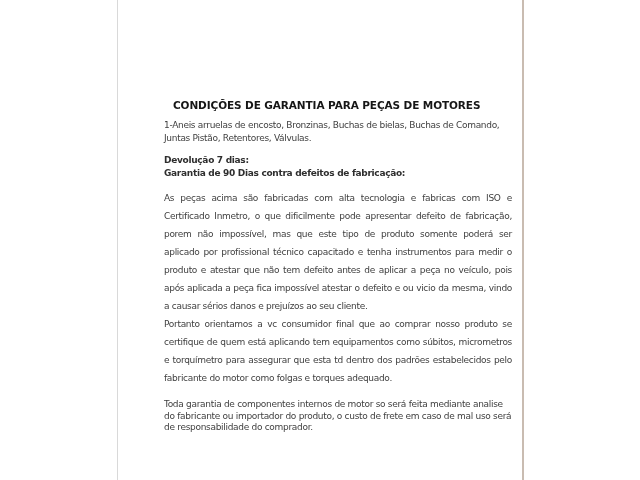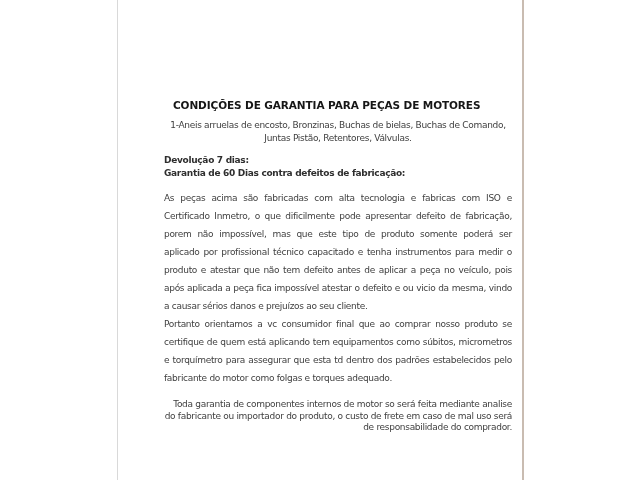--- a/index.html
+++ b/index.html
@@ -25,52 +25,52 @@
   #doc-title {
     font-size: 10.5px;
     font-weight: bold;
     color: #161616;
     letter-spacing: -0.1px;
     line-height: 12px;
     padding-left: 9px;
     margin: 0 0 8px 0;
     white-space: nowrap;
   }
-  .para { margin: 0 0 9px 0; text-align: center; }
+  .para { margin: 0 0 9px 0; }
   .bold { font-weight: bold; color: #2e2e2e; }
   .sec-heading { margin: 0; }
   .sec-body { margin: 0 0 5px 0; }
   #sec2-heading { margin: 0 0 9px 0; }
   #main-block {
     text-align: justify;
     line-height: 18px;
     margin: 0 0 12px 0;
   }
   #main-block p { margin: 0; }
-  #closing-para { line-height: 11.6px; margin: 0; text-align: right; }
+  #closing-para { line-height: 11.6px; margin: 0; }
 </style>
 </head>
 <body>
 
 <div style="position:absolute; inset:0;">
 
   <div class="vrule" id="left-rule"></div>
   <div class="vrule" id="right-rule"></div>
 
   <div id="doc">
 
     <div id="doc-title">CONDIÇÕES DE GARANTIA PARA PEÇAS DE MOTORES</div>
 
     <p class="para">1-Aneis arruelas de encosto, Bronzinas, Buchas de bielas, Buchas de Comando, Juntas Pistão, Retentores, Válvulas.</p>
 
 
     <div class="bold sec-heading">Devolução 7 dias:</div>
 
 
-    <div class="bold" id="sec2-heading">Garantia de 60 Dias contra defeitos de fabricação:</div>
+    <div class="bold" id="sec2-heading">Garantia de 90 Dias contra defeitos de fabricação:</div>
 
     <div id="main-block">
       <p>As peças acima são fabricadas com alta tecnologia e fabricas com ISO e Certificado Inmetro, o que dificilmente pode apresentar defeito de fabricação, porem não impossível, mas que este tipo de produto somente poderá ser aplicado por profissional técnico capacitado e tenha instrumentos para medir o produto e atestar que não tem defeito antes de aplicar a peça no veículo, pois após aplicada a peça fica impossível atestar o defeito e ou vicio da mesma, vindo a causar sérios danos e prejuízos ao seu cliente.</p>
       <p>Portanto orientamos a vc consumidor final que ao comprar nosso produto se certifique de quem está aplicando tem equipamentos como súbitos, micrometros e torquímetro para assegurar que esta td dentro dos padrões estabelecidos pelo fabricante do motor como folgas e torques adequado.</p>
     </div>
 
     <p id="closing-para">Toda garantia de componentes internos de motor so será feita mediante analise do fabricante ou importador do produto, o custo de frete em caso de mal uso será de responsabilidade do comprador.</p>
 
   </div>
 </div>

